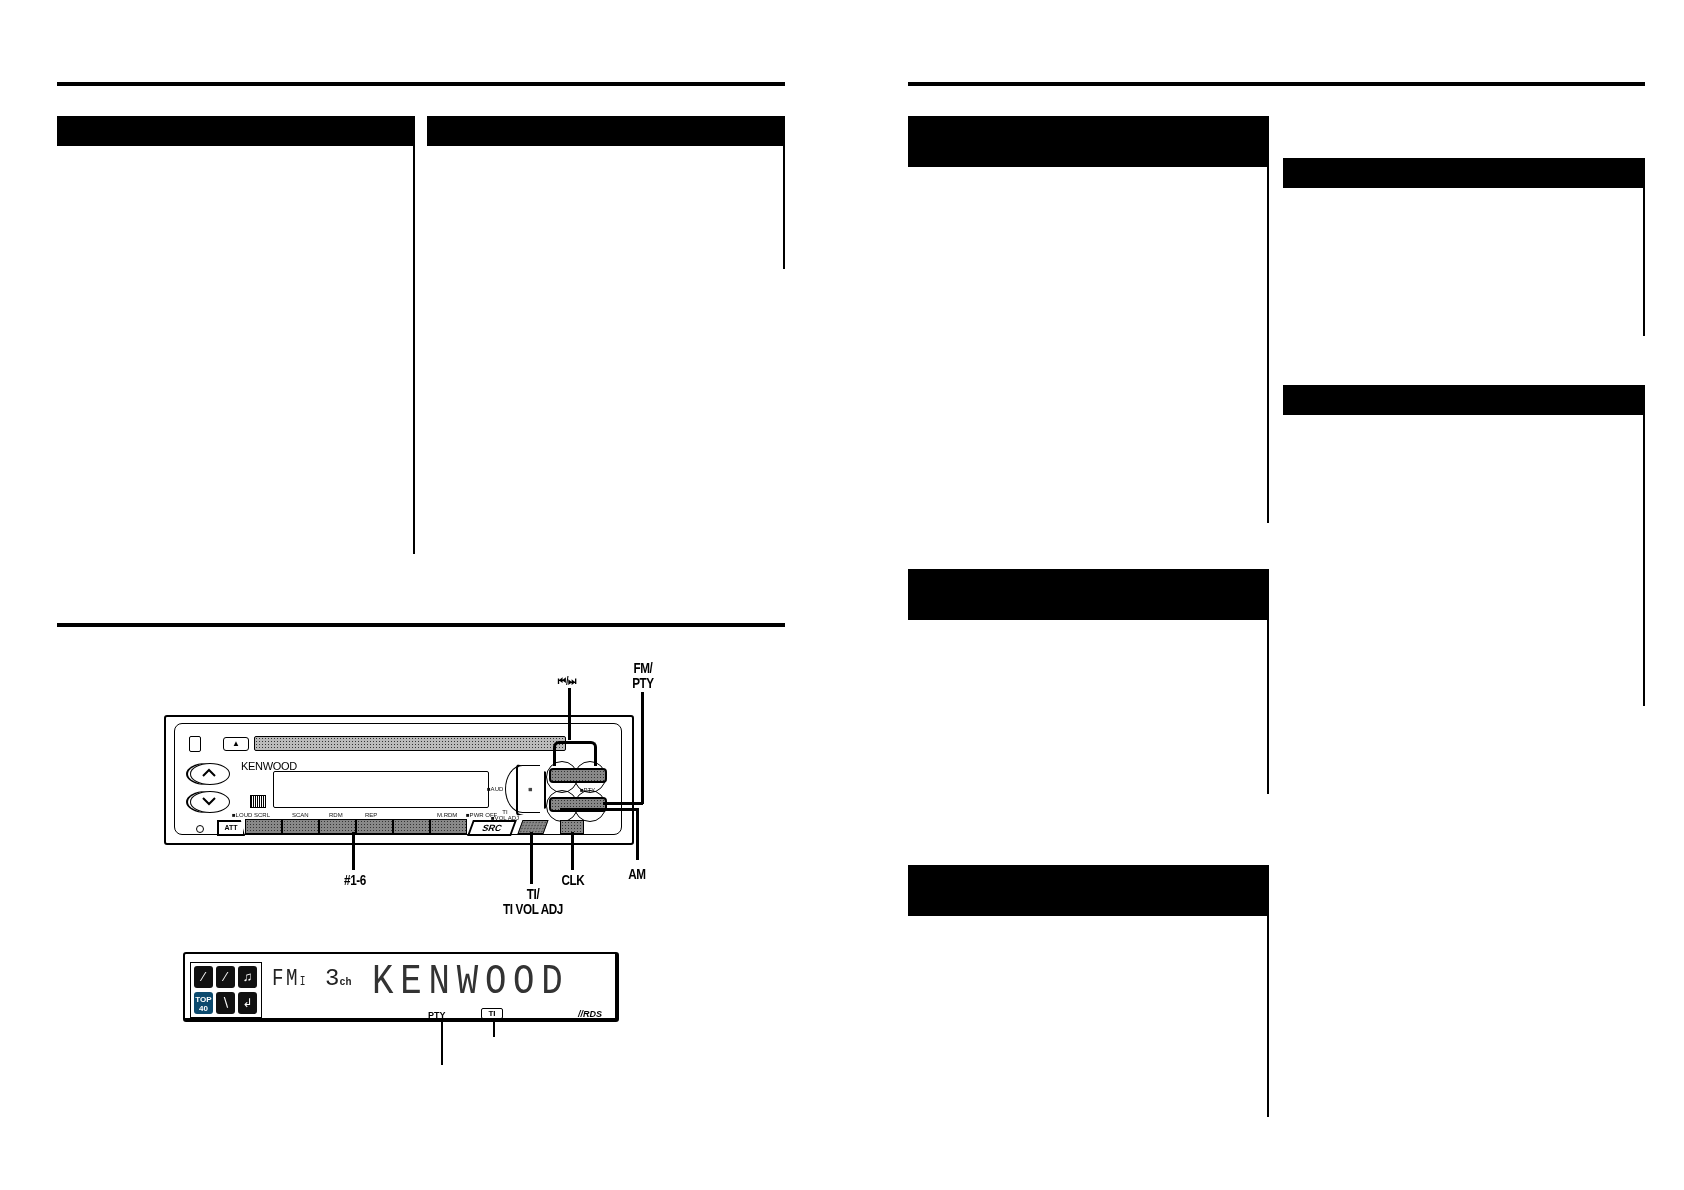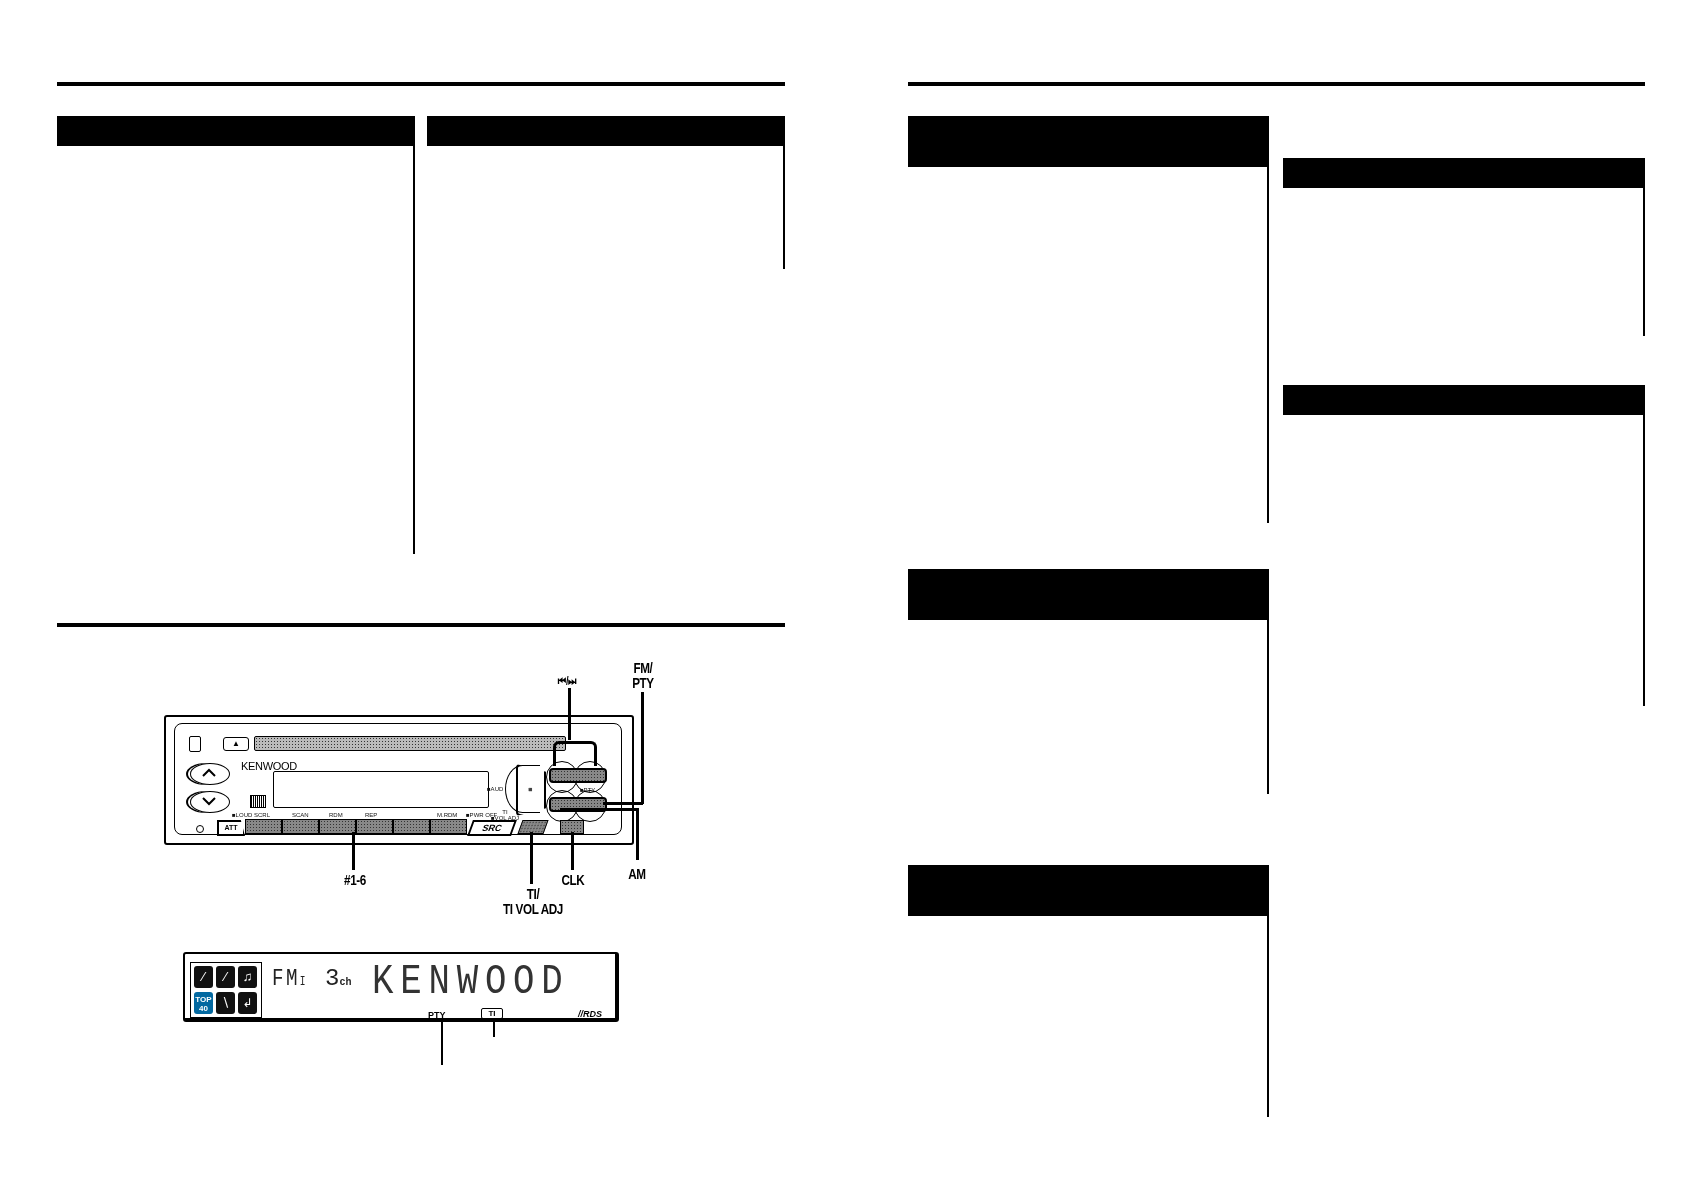--- a/index.html
+++ b/index.html
@@ -120,21 +120,21 @@
   <div>TI/</div>
   <div>TI VOL ADJ</div>
 </div>
 
 <div class="abs" style="left:183px; top:952px; width:436px; height:70px; border:2.5px solid #000; border-radius:3px; box-sizing:border-box; border-right-width:4px; border-bottom-width:4px;"></div>
 
 <div class="abs" style="left:190px; top:962px; width:72px; height:56px; border:1.5px solid #000; box-sizing:border-box;">
   <div class="abs" style="left:3px; top:3px; width:19px; height:22px; background:#111; border-radius:3px; color:#fff; font-size:13px; text-align:center; line-height:22px;">∕</div>
   <div class="abs" style="left:25px; top:3px; width:19px; height:22px; background:#111; border-radius:3px; color:#fff; font-size:13px; text-align:center; line-height:22px;">∕</div>
   <div class="abs" style="left:47px; top:3px; width:19px; height:22px; background:#111; border-radius:3px; color:#fff; font-size:13px; text-align:center; line-height:22px;">♫</div>
-  <div class="abs" style="left:3px; top:29px; width:19px; height:22px; background:#0369a1; border-radius:3px; color:#fff; font-size:8px; font-weight:bold; text-align:center; line-height:9px; padding-top:3px; box-sizing:border-box;">TOP<br>40</div>
+  <div class="abs" style="left:3px; top:29px; width:19px; height:22px; background:#0c4a6e; border-radius:3px; color:#fff; font-size:8px; font-weight:bold; text-align:center; line-height:9px; padding-top:3px; box-sizing:border-box;">TOP<br>40</div>
   <div class="abs" style="left:25px; top:29px; width:19px; height:22px; background:#111; border-radius:3px; color:#fff; font-size:13px; text-align:center; line-height:22px;">∖</div>
   <div class="abs" style="left:47px; top:29px; width:19px; height:22px; background:#111; border-radius:3px; color:#fff; font-size:12px; text-align:center; line-height:22px;">↲</div>
 </div>
 
 <div class="seg" style="left:272px; top:965px; font-size:24px; letter-spacing:3px; transform:scaleX(0.8); transform-origin:left top;">
   <span>FM</span><span style="font-size:12px;">I</span>
 </div>
 <div class="seg" style="left:325px; top:965px; font-size:24px;">
   <span>3</span><span style="font-size:10px; font-weight:bold;">ch</span>
 </div>

